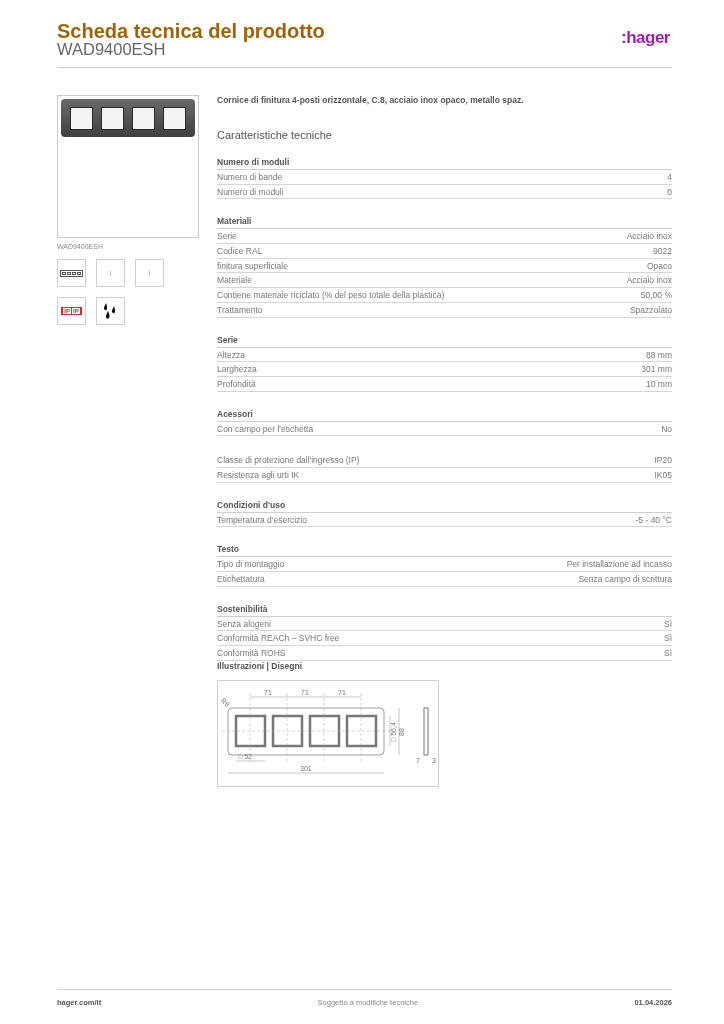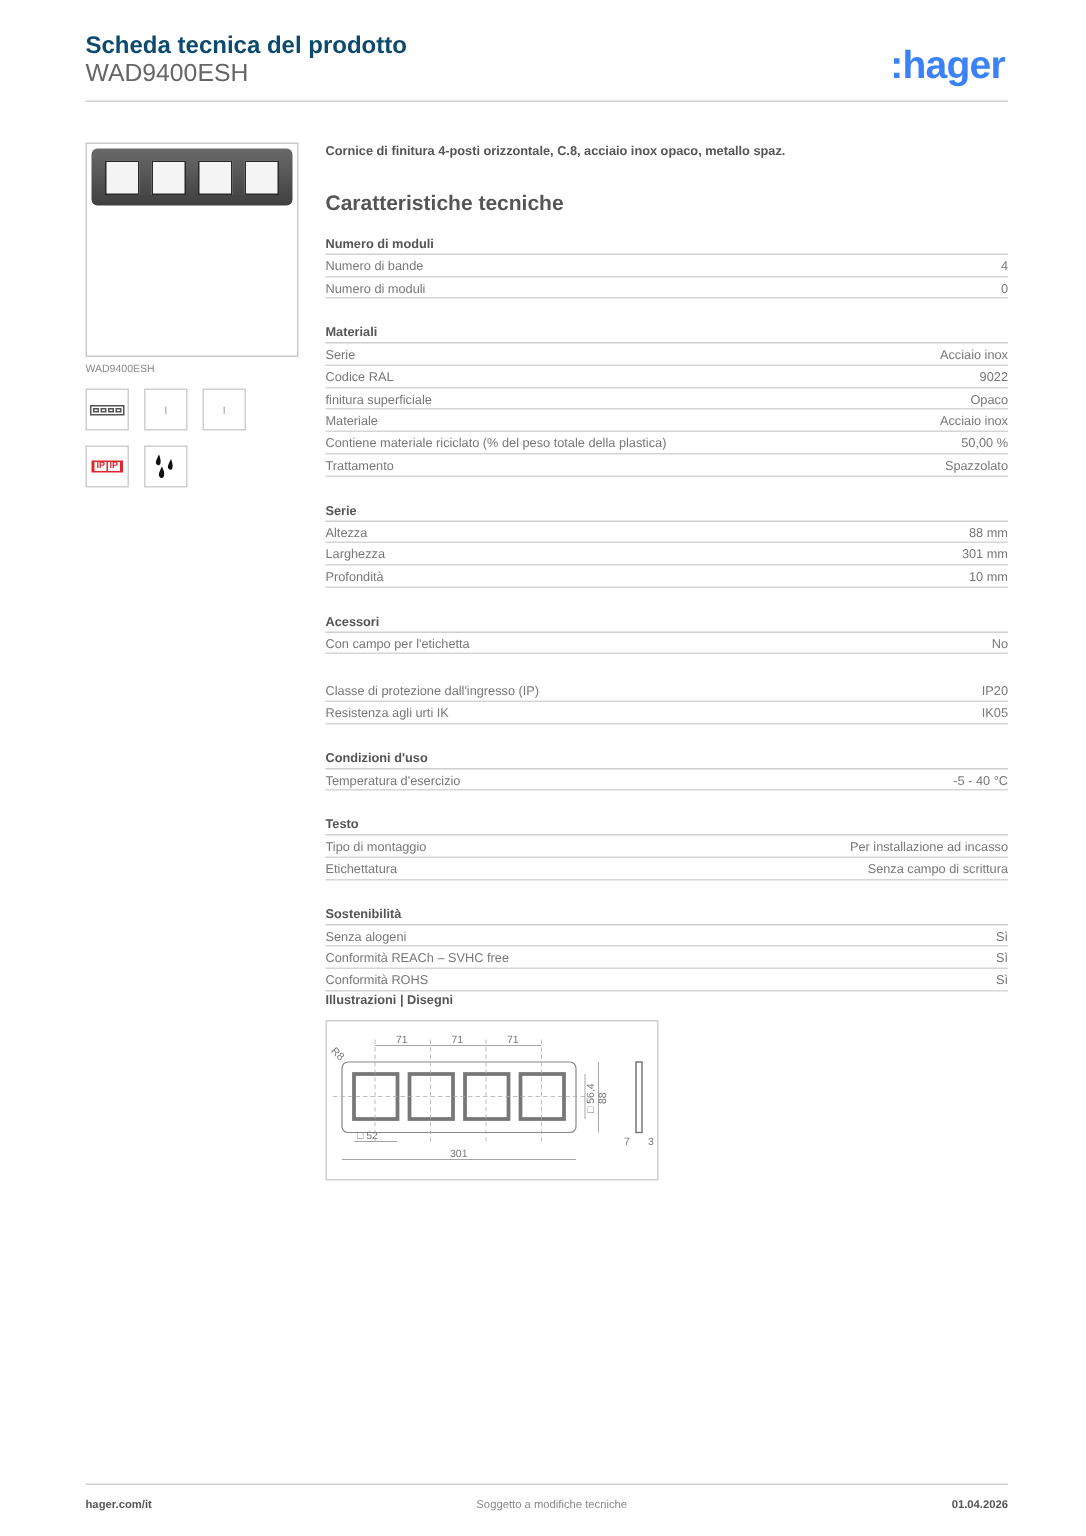--- a/index.html
+++ b/index.html
@@ -1,39 +1,39 @@
 <!DOCTYPE html>
 <html><head>
   <meta charset="utf-8">
   <style>
     * { box-sizing: border-box; margin: 0; padding: 0; }
     html, body { width: 724px; height: 1024px; background: #ffffff; overflow: hidden; }
     body { font-family: "Liberation Sans", sans-serif; color: #555; position: relative; }
 
     .header { position: absolute; left: 57px; top: 22px; width: 615px; height: 46px; border-bottom: 1.5px solid #cfcfcf; }
-    .header .title { font-size: 16px; font-weight: bold; color: #0c4a6e; line-height: 18px; }
+    .header .title { font-size: 20px; font-weight: bold; color: #a16207; line-height: 18px; }
     .header .subtitle { font-size: 16.5px; color: #666; line-height: 18px; }
-    .logo { position: absolute; right: 2px; top: 6px; font-size: 26px; font-weight: bold; color: #3b82f6; letter-spacing: -0.5px; }
+    .logo { position: absolute; right: 2px; top: 6px; font-size: 17px; font-weight: bold; color: #a21caf; letter-spacing: -0.5px; }
 
     .left { position: absolute; left: 57px; top: 95px; width: 142px; }
     .product-img { width: 142px; height: 143px; border: 1px solid #c9c9c9; position: relative; background: #fff; }
     .frame { position: absolute; left: 3px; top: 3px; width: 134px; height: 38px; background: linear-gradient(180deg,#6a6a6a,#3f3f3f); border-radius: 4px; display: flex; justify-content: space-around; align-items: center; padding: 0 5px; }
     .frame .win { width: 23px; height: 23px; background: #f4f4f4; border: 1px solid #2a2a2a; }
     .prod-code { font-size: 7px; color: #888; margin-top: 5px; }
     .icons { margin-top: 9px; display: flex; gap: 10px; flex-wrap: wrap; width: 142px; }
     .icon-box { width: 29px; height: 28px; border: 1px solid #cfcfcf; display: flex; align-items: center; justify-content: center; background:#fff; }
     .mods { display: flex; gap: 1px; border: 1.5px solid #555; padding: 1px; }
     .mods span { width: 4px; height: 3px; border: 1px solid #555; }
     .thin-line { width: 1px; height: 5px; background: #bbb; }
     .ip-badge { background: #e2262d; color: #fff; font-size: 6px; font-weight: bold; padding: 1px 2px; display:flex; gap:1px; }
     .ip-badge span { background:#fff; color:#e2262d; padding: 0 1px; }
 
     .main { position: absolute; left: 217px; top: 95px; width: 455px; }
     .desc { font-size: 8.5px; font-weight: bold; color: #555; line-height: 11px; }
-    .sec-title { font-size: 14px; font-weight: bold; color: #555; margin-top: 24px; line-height: 11px; }
+    .sec-title { font-size: 11px; font-weight: normal; color: #555; margin-top: 24px; line-height: 11px; }
     .group { margin-top: 17px; }
     .group:first-of-type { margin-top: 16px; }
     .group-title { font-size: 8.5px; font-weight: bold; color: #555; line-height: 11px; border-bottom: 1.5px solid #cfcfcf; padding-bottom: 1px; }
     .row { display: flex; justify-content: space-between; font-size: 8.5px; color: #777; line-height: 13px; height: 14.7px; border-bottom: 1.5px solid #d6d6d6; padding-top: 1px; }
     .row .v { text-align: right; }
     .illus-title { font-size: 8.5px; font-weight: bold; color: #555; }
     .drawing { margin-top: 9px; width: 222px; height: 107px; border: 1px solid #cfcfcf; position: relative; }
 
     .footer { position: absolute; left: 57px; top: 989px; width: 615px; border-top: 1.5px solid #cfcfcf; padding-top: 8px; display: flex; justify-content: space-between; font-size: 7.5px; }
     .footer .l { font-weight: bold; color: #555; }

